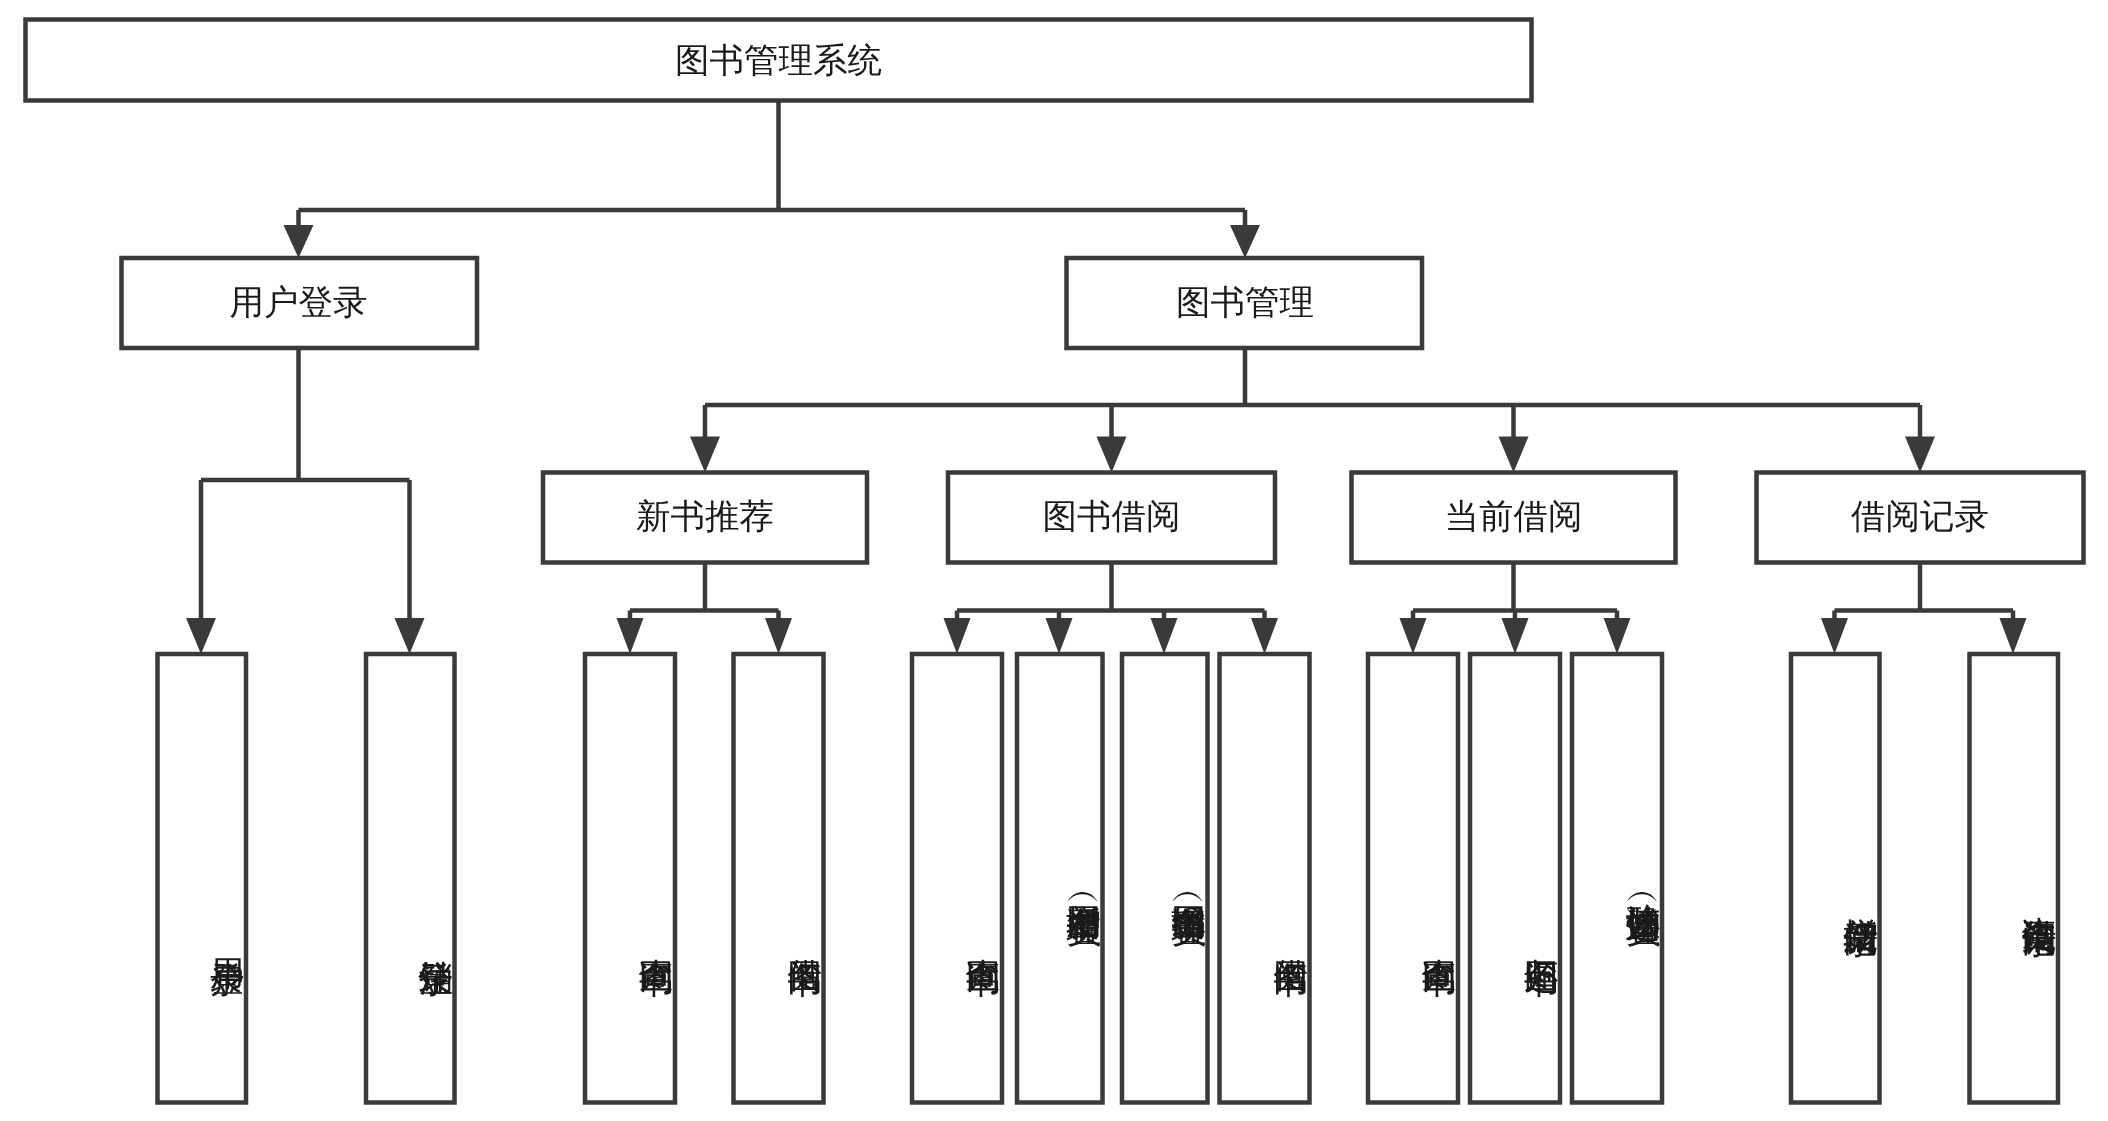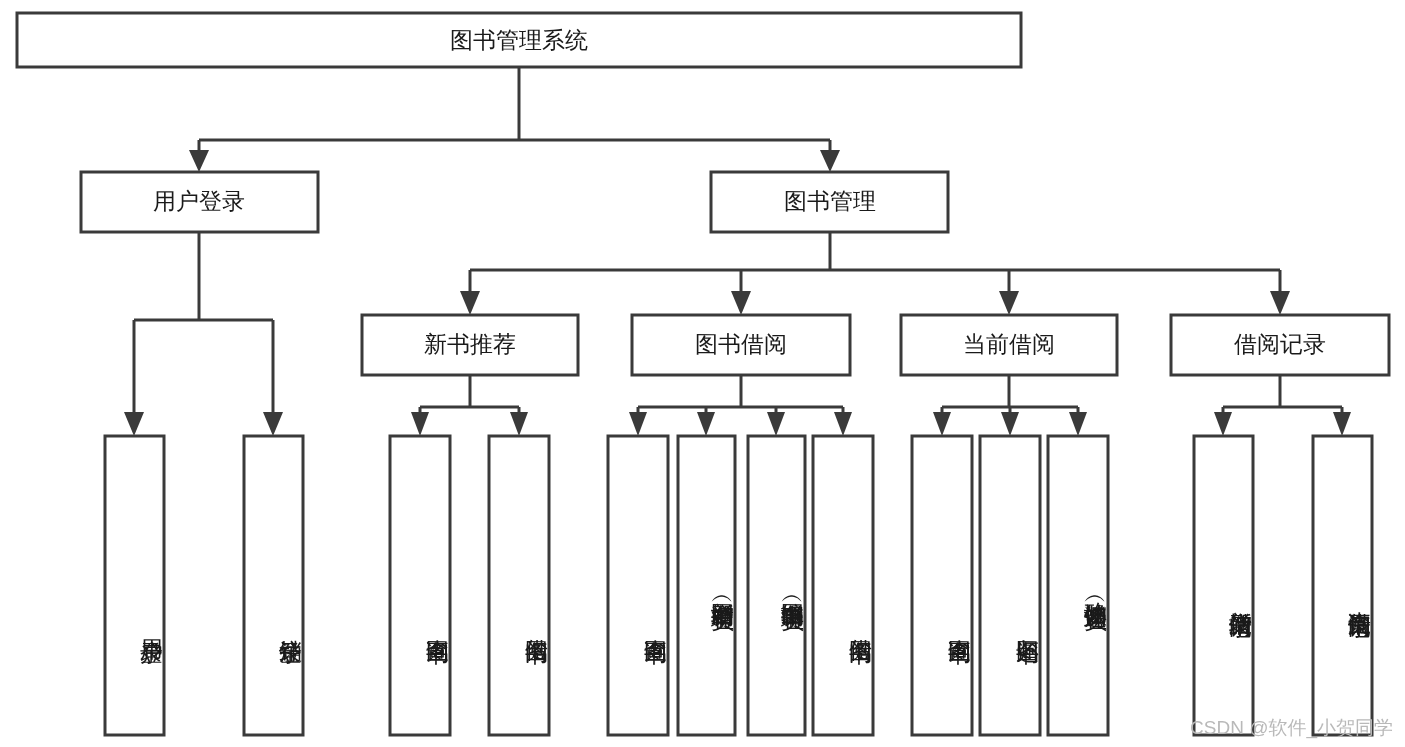--- a/index.html
+++ b/index.html
@@ -228,14 +228,13 @@
   <div class="vlabel" style="left:748px; top:443px; width:57px; height:290px;">编辑图书（管理员）</div>
   <div class="vlabel" style="left:813px; top:510px; width:60px; height:225px;">借阅图书</div>
 
   <div class="vlabel" style="left:912px; top:510px; width:60px; height:225px;">查询图书</div>
   <div class="vlabel" style="left:980px; top:510px; width:60px; height:225px;">归还图书</div>
   <div class="vlabel" style="left:1048px; top:443px; width:60px; height:290px;">确认归还（管理员）</div>
 
   <div class="vlabel" style="left:1194px; top:458px; width:59px; height:275px;">新增借阅记录</div>
   <div class="vlabel" style="left:1313px; top:458px; width:59px; height:275px;">查询借阅记录</div>
 
-  <div class="watermark">CSDN @软件_小贺同学</div>
 </div>
 
 </body></html>

